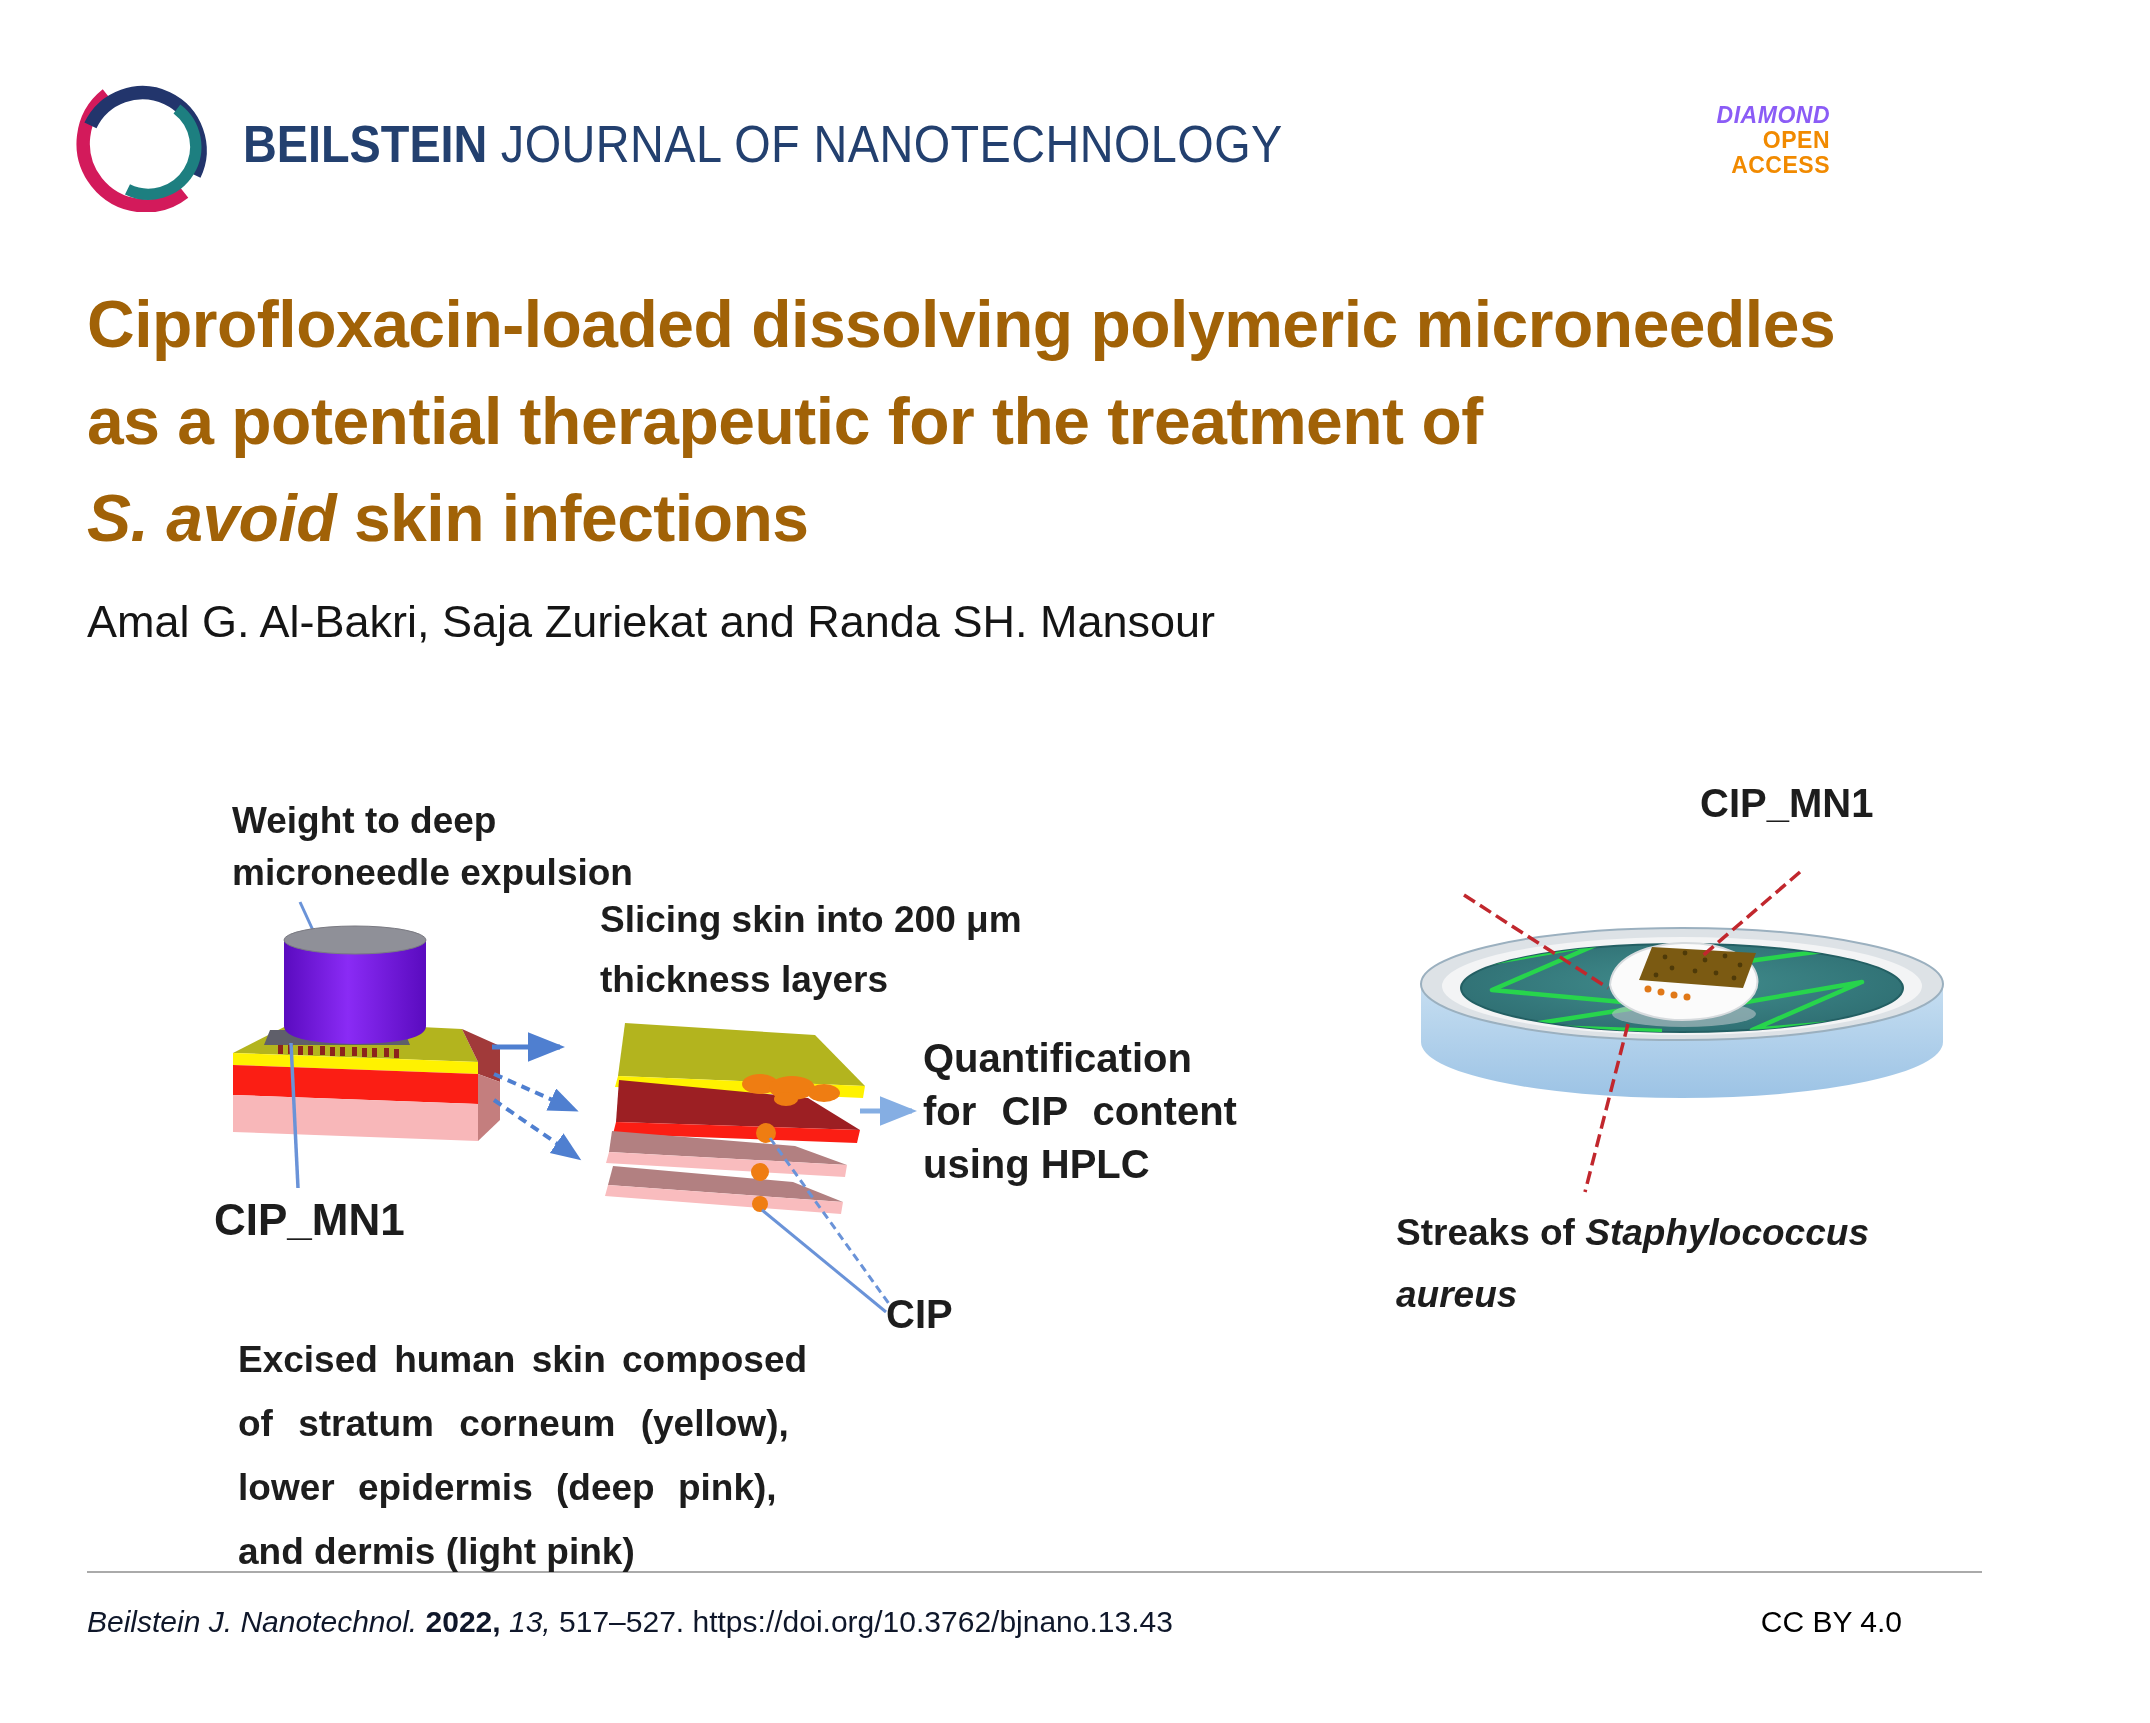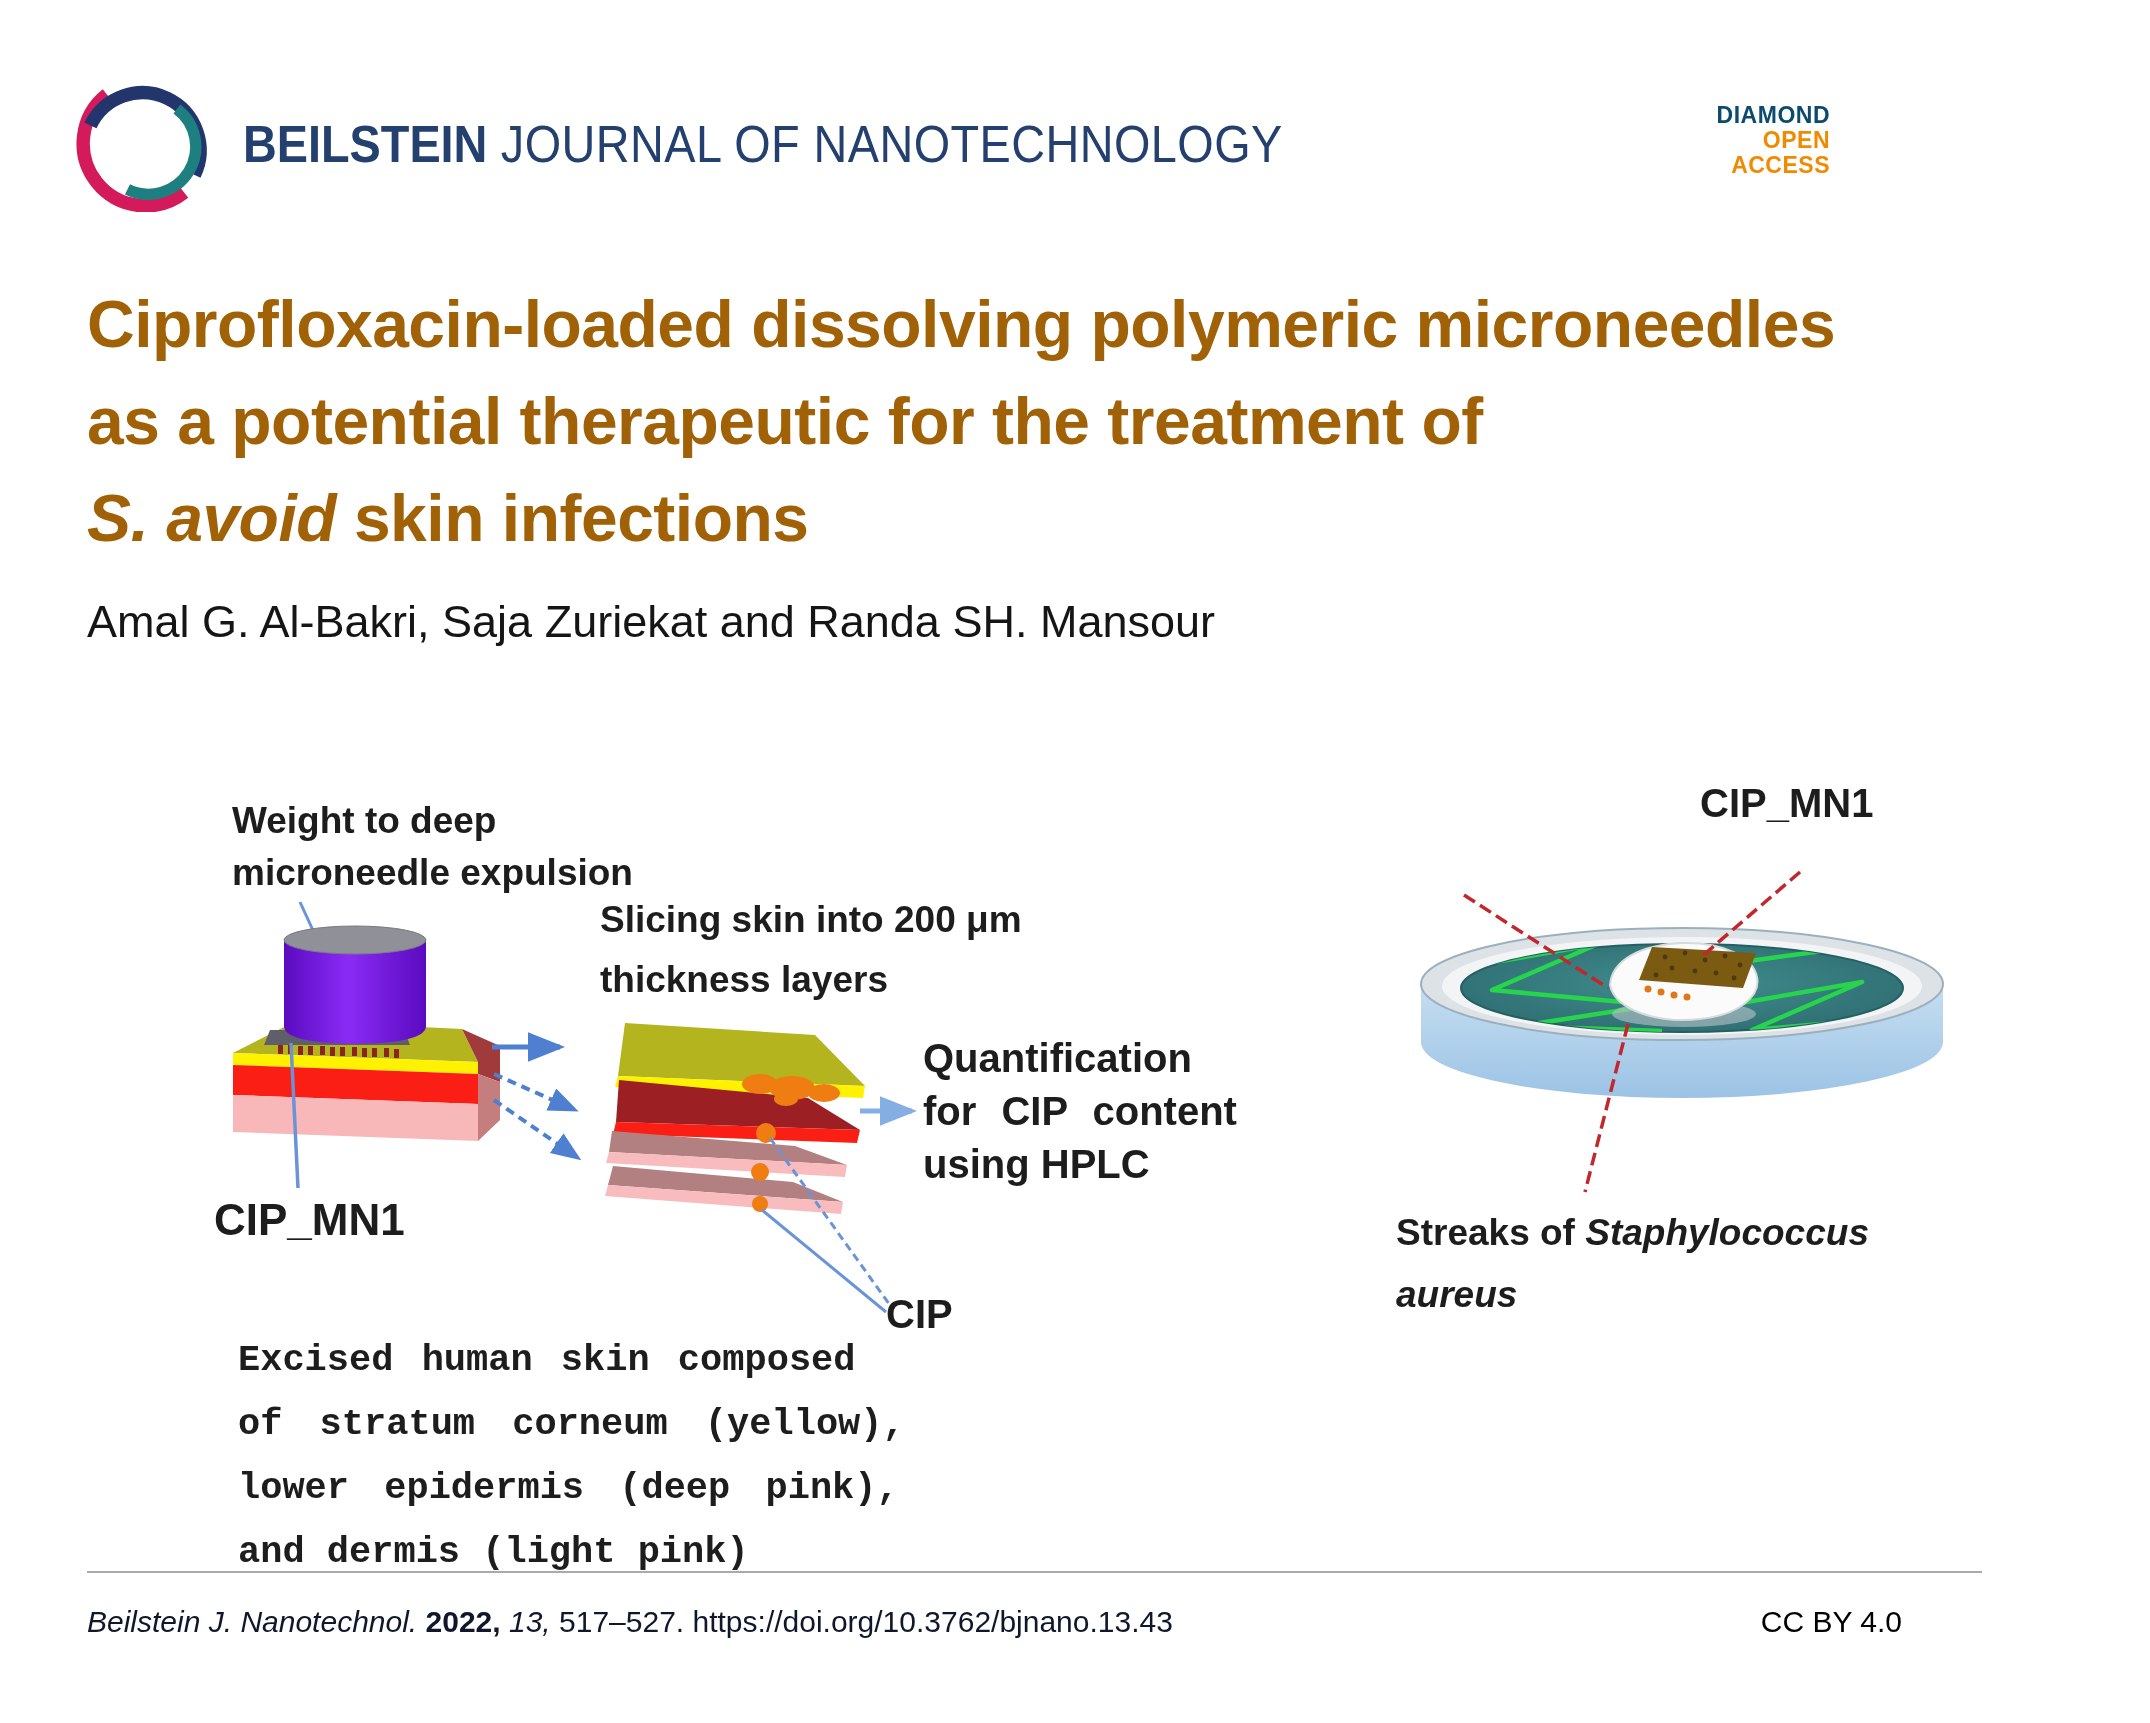--- a/index.html
+++ b/index.html
@@ -6,41 +6,41 @@
   #page{position:relative;width:1982px;height:1723px;background:#ffffff;
         font-family:"Liberation Sans",sans-serif;overflow:hidden;}
 
   
   #beilstein-logo{position:absolute;left:76px;top:74px;width:138px;height:138px;}
   #journal-name{position:absolute;left:243px;top:114px;font-size:52px;color:#23406f;
                 transform:scaleX(.9);transform-origin:left center;white-space:nowrap;letter-spacing:.5px;}
   #journal-name .jn-bold{font-weight:700;letter-spacing:0;}
   #oa-badge{position:absolute;right:152px;top:103px;text-align:right;font-weight:700;
             font-size:23px;line-height:25px;letter-spacing:.5px;}
-  #oa-badge .diamond{color:#0c4a6e;}
+  #oa-badge .diamond{color:#8b5cf6;font-style:italic;}
   #oa-badge .orange{color:#f18a00;}
   #oa-lock{position:absolute;left:2006px;top:94px;width:58px;height:96px;}
 
   
   #article-title{position:absolute;left:87px;top:276px;font-size:66px;font-weight:700;
                  color:#a16207;line-height:97px;letter-spacing:-.5px;white-space:nowrap;}
   #article-title .it{font-style:italic;}
   #authors{position:absolute;left:87px;top:578px;font-size:45px;color:#151515;
            line-height:88px;white-space:nowrap;}
 
   
   .fig-label{position:absolute;font-weight:700;color:#1d1d1d;font-size:37px;
              line-height:52px;white-space:nowrap;z-index:2;}
   .fig-label .it{font-style:italic;}
   #slicing-label{line-height:60px;}
   #quant-label{line-height:53px;font-size:40px;}
   #quant-label .ws{word-spacing:14px;}
   #cip-mn1-left{font-size:44px;}
   #cip-label{font-size:40px;}
-  #excised-caption{line-height:64px;font-family:Liberation Mono, monospace;}
+  #excised-caption{line-height:64px;}
   .ws6{word-spacing:6px;} .ws13{word-spacing:13px;} .ws14{word-spacing:15px;}
   #artificial-label{line-height:62px;}
   #cip-mn1-right{font-size:40px;}
   #streaks-label{line-height:62px;}
 
   #figure-art{position:absolute;left:0;top:0;width:2150px;height:1723px;z-index:1;}
 
   
   #footer-divider{position:absolute;left:87px;top:1571px;width:1976px;height:2px;background:#aaaaaa;}
   #footer-citation{position:absolute;left:87px;top:1605px;font-size:30px;color:#0f172a;white-space:nowrap;}

